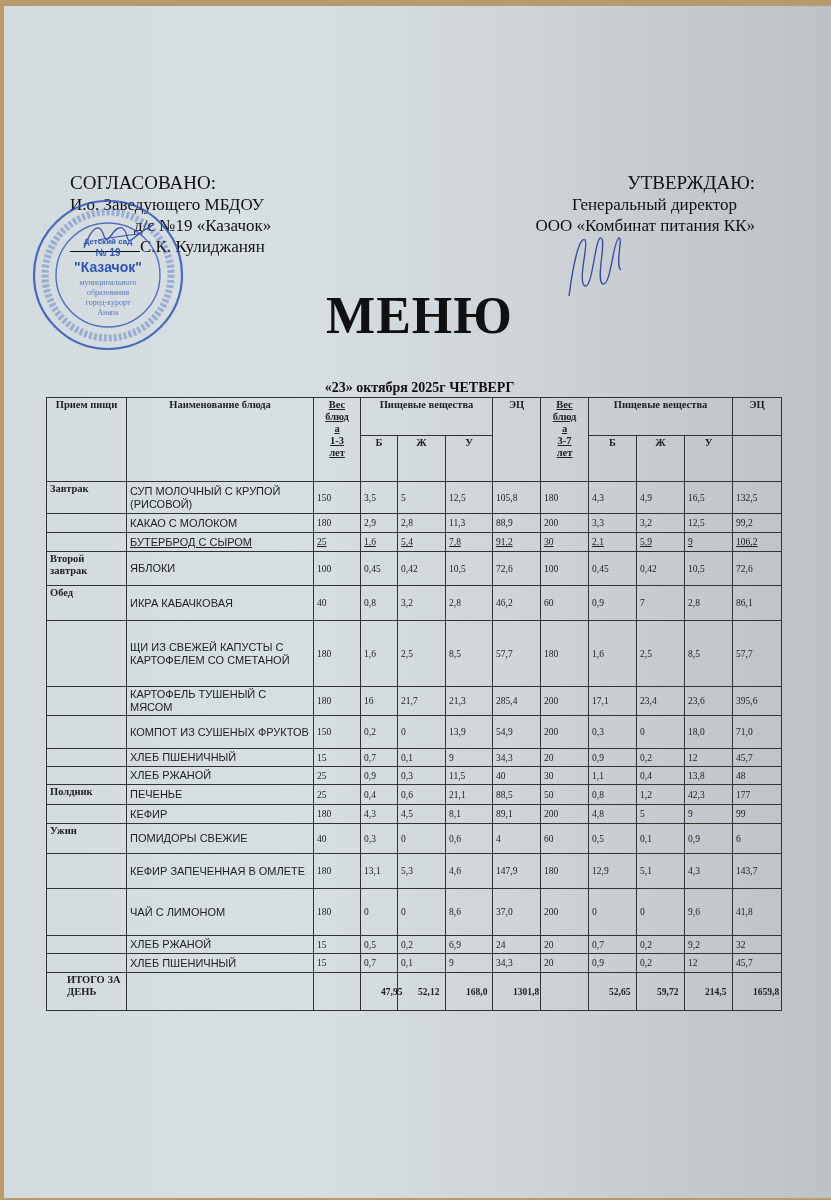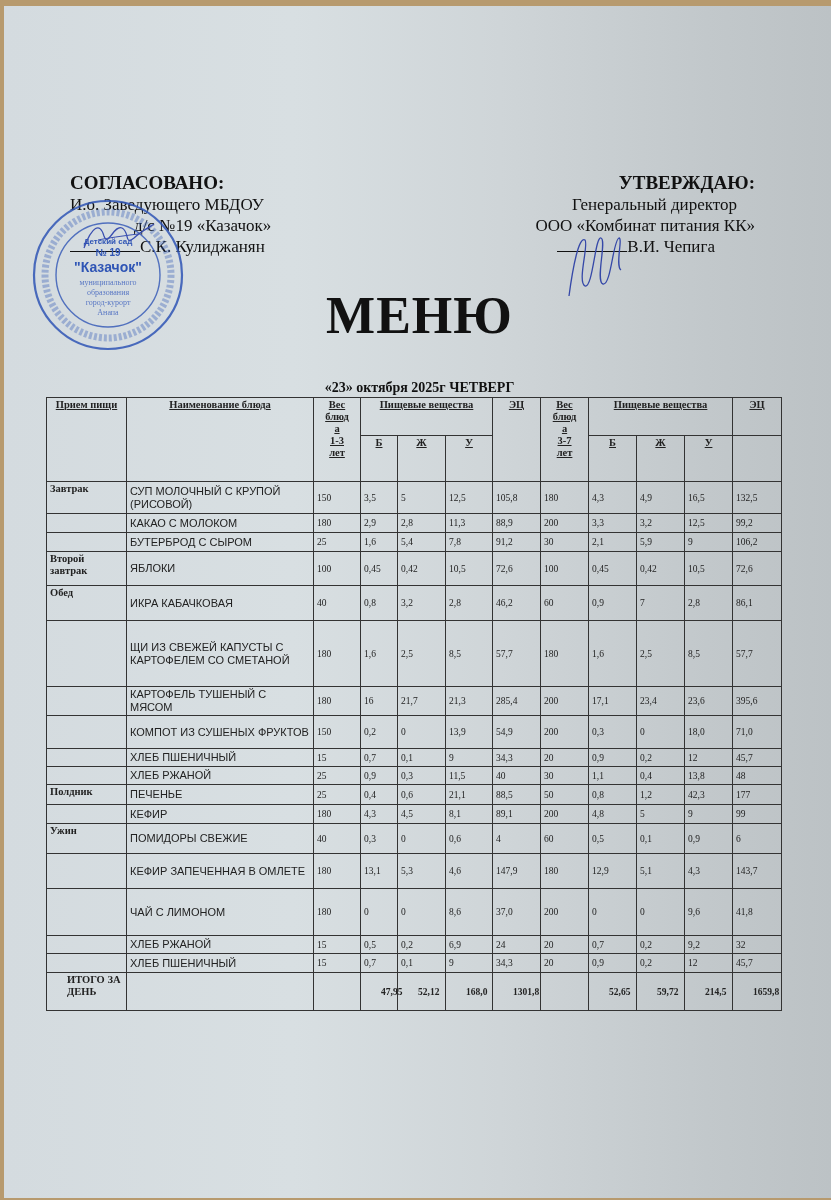--- a/index.html
+++ b/index.html
@@ -7,42 +7,42 @@
     width:831px; height:1200px; overflow:hidden; position:relative;
     background:#b79a6e;
     font-family:"Liberation Serif", serif;
   }
   .paper {
     position:absolute; left:4px; top:6px; width:827px; height:1192px;
     background:linear-gradient(90deg, #d4dbdf 0%, #d8dfe2 35%, #cfd5d8 60%, #c2c8cb 85%, #bcc2c5 100%);
   }
   .approve-left { position:absolute; left:66px; top:166px; color:#111; }
   .approve-right { position:absolute; right:76px; top:166px; color:#111; text-align:right;margin-left:28px; }
-  .approve-title { font-weight:bold; font-size:19px; line-height:22px; }
+  .approve-title { font-weight:normal; font-size:19px; line-height:22px; }
   .approve-line { font-size:17px; line-height:21px; }
   .left-l2 { padding-left:64px; }
   .left-l3 { padding-left:0; }
   .sig-left-line { display:inline-block; width:70px; border-bottom:1px solid #111; vertical-align:baseline; }
   .sig-right-line { display:inline-block; width:70px; border-bottom:1px solid #111; vertical-align:baseline; }
   .right-l1 { padding-right:18px; }
   .right-l3 { padding-right:40px; }
   .stamp { position:absolute; left:27px; top:192px; width:154px; height:154px; }
   .signature-left { position:absolute; left:74px; top:212px; width:80px; height:40px; }
   .signature-right { position:absolute; left:555px; top:220px; width:70px; height:80px; }
   .title { position:absolute; left:0; width:831px; top:280px; text-align:center; font-size:52px; font-weight:bold; color:#111; letter-spacing:1px; }
   .date-line { position:absolute; left:0; width:831px; top:374px; text-align:center; font-size:14px; font-weight:bold; color:#111; }
   table.menu {
     position:absolute; left:46px; top:397px; width:735px;
     border-collapse:collapse; table-layout:fixed; color:#222;
   }
   table.menu td, table.menu th {
     border:1.2px solid #333; padding:1px 3px; vertical-align:middle;
     font-size:10px; line-height:12px; text-align:left; font-weight:normal;
   }
-  table.menu th { font-weight:bold; text-align:center; vertical-align:top; font-size:10.5px;text-decoration:underline; }
+  table.menu th { font-weight:bold; text-align:center; vertical-align:top; font-size:10.5px; }
   table.menu .u { text-decoration:underline; }
   table.menu td.meal { font-weight:bold; vertical-align:top; font-size:10.5px; }
   table.menu td.dish { font-family:"Liberation Sans", sans-serif; font-size:11px; line-height:13px; }
   table.menu td.num { font-size:9.5px; }
   table.menu tr.total td { font-weight:bold;padding-left:20px; }
 </style>
 </head>
 <body>
 
 <div class="paper">
@@ -53,23 +53,20 @@
     <div class="approve-line left-l2">д/с №19 «Казачок»</div>
     <div class="approve-line left-l3">
       <span class="sig-left-line"></span><span>С.К. Кулиджанян</span>
     </div>
   </div>
 
   <div class="approve-right">
     <div class="approve-title">УТВЕРЖДАЮ:</div>
     <div class="approve-line right-l1">Генеральный директор</div>
     <div class="approve-line">ООО «Комбинат питания КК»</div>
-    <div class="approve-line right-l3">
-      <span class="sig-right-line"></span><span>В.И. Чепига</span>
-    </div>
   </div>
 
   <svg class="stamp" viewBox="0 0 154 154">
     <circle cx="77" cy="77" r="74" fill="none" stroke="#2f55b5" stroke-width="2.2" opacity="0.85"></circle>
     <circle cx="77" cy="77" r="52" fill="none" stroke="#2f55b5" stroke-width="1.4" opacity="0.8"></circle>
     <circle cx="77" cy="77" r="63" fill="none" stroke="#2f55b5" stroke-width="7" stroke-dasharray="3 2" opacity="0.35"></circle>
     <text x="77" y="46" text-anchor="middle" font-family="Liberation Sans, sans-serif" font-size="8" fill="#2f55b5" font-weight="bold">Детский сад</text>
     <text x="77" y="58" text-anchor="middle" font-family="Liberation Sans, sans-serif" font-size="10" fill="#2f55b5" font-weight="bold">№ 19</text>
     <text x="77" y="74" text-anchor="middle" font-family="Liberation Sans, sans-serif" font-size="14" fill="#2f55b5" font-weight="bold">"Казачок"</text>
     <text x="77" y="87" text-anchor="middle" font-family="Liberation Serif, serif" font-size="8" fill="#5a78c4">муниципального</text>
@@ -153,21 +150,21 @@
         <td class="num">2,9</td>
         <td class="num">2,8</td>
         <td class="num">11,3</td>
         <td class="num">88,9</td>
         <td class="num">200</td>
         <td class="num">3,3</td>
         <td class="num">3,2</td>
         <td class="num">12,5</td>
         <td class="num">99,2</td>
       </tr>
-      <tr style="height: 19px;">
+      <tr style="height: 19px; text-decoration: underline;">
         <td class="meal"></td>
         <td class="dish">БУТЕРБРОД С СЫРОМ</td>
         <td class="num">25</td>
         <td class="num">1,6</td>
         <td class="num">5,4</td>
         <td class="num">7,8</td>
         <td class="num">91,2</td>
         <td class="num">30</td>
         <td class="num">2,1</td>
         <td class="num">5,9</td>

